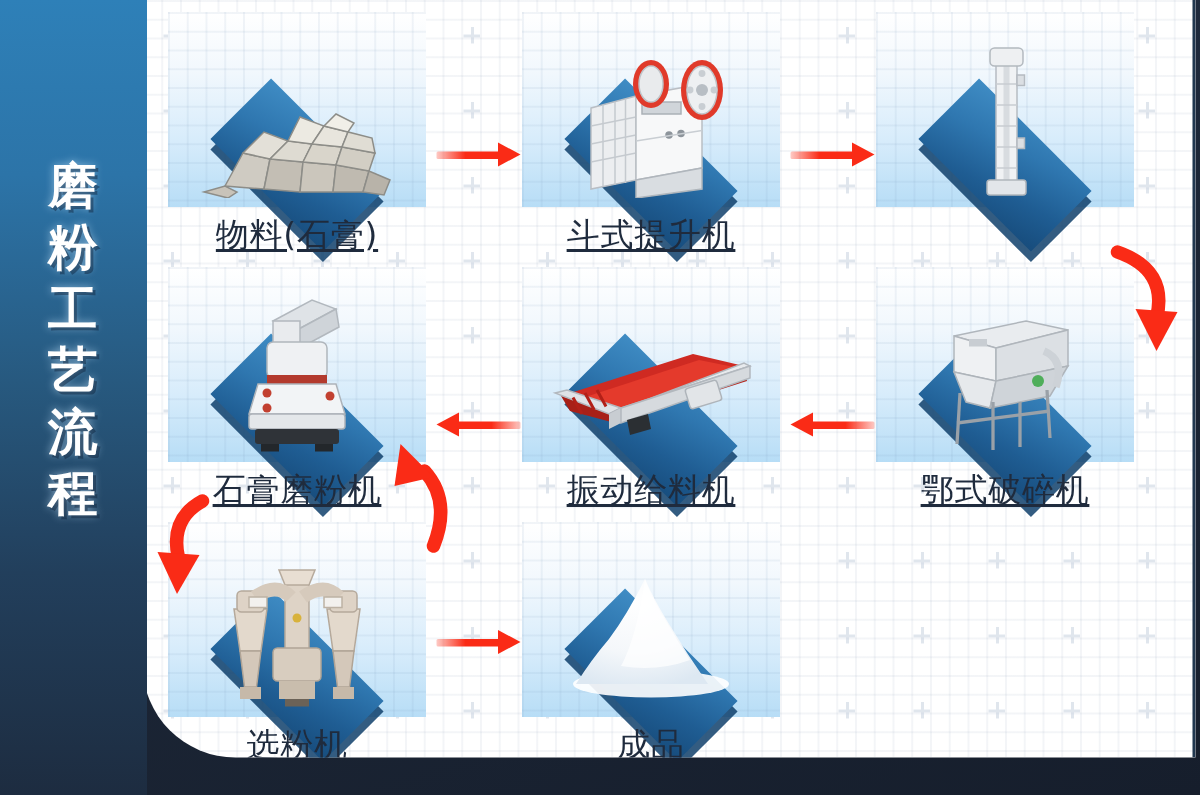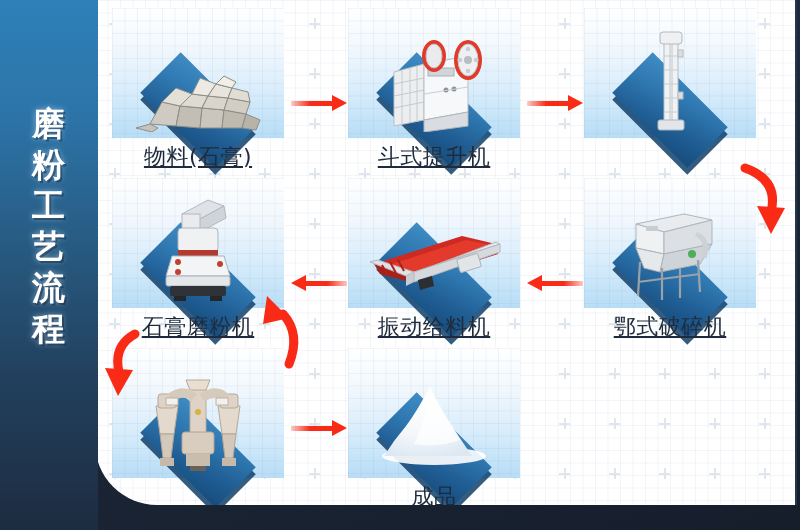--- a/index.html
+++ b/index.html
@@ -462,20 +462,21 @@
           <rect x="80" y="22" width="18" height="14" rx="3" fill="#ded3c6" stroke="#b5a99b"></rect>
           <polygon points="82,62 96,62 93,86 85,86" fill="#d4c8ba" stroke="#b0a496"></polygon>
           <rect x="82" y="86" width="14" height="8" fill="#c6b9a9"></rect>
           <path d="M30 26 q14 -10 24 0" stroke="#d6cabc" stroke-width="9" fill="none"></path>
           <path d="M62 26 q14 -10 24 0" stroke="#d6cabc" stroke-width="9" fill="none"></path>
           <rect x="26" y="26" width="12" height="7" fill="#f3f1ee" stroke="#bdb2a4"></rect>
           <rect x="76" y="26" width="12" height="7" fill="#f3f1ee" stroke="#bdb2a4"></rect>
           <circle cx="58" cy="40" r="3" fill="#d8b23c"></circle>
         </svg>
       </div>
+      <div class="node-label">选粉机</div>
     </div>
 
     <div class="node" style="left:253px;top:348px;">
       <div class="sky"></div>
       <div class="skygrid"></div>
       <div class="diamond-wrap">
         <div class="diamond">
             <div class="shade"></div>
             <div class="face"></div>
           </div>

